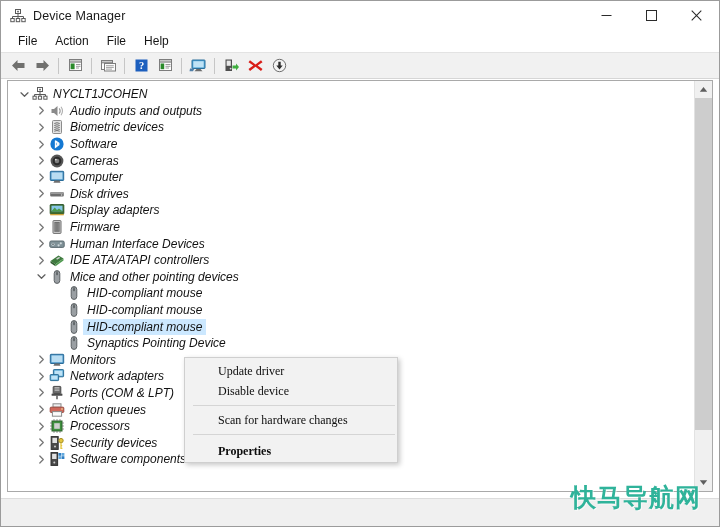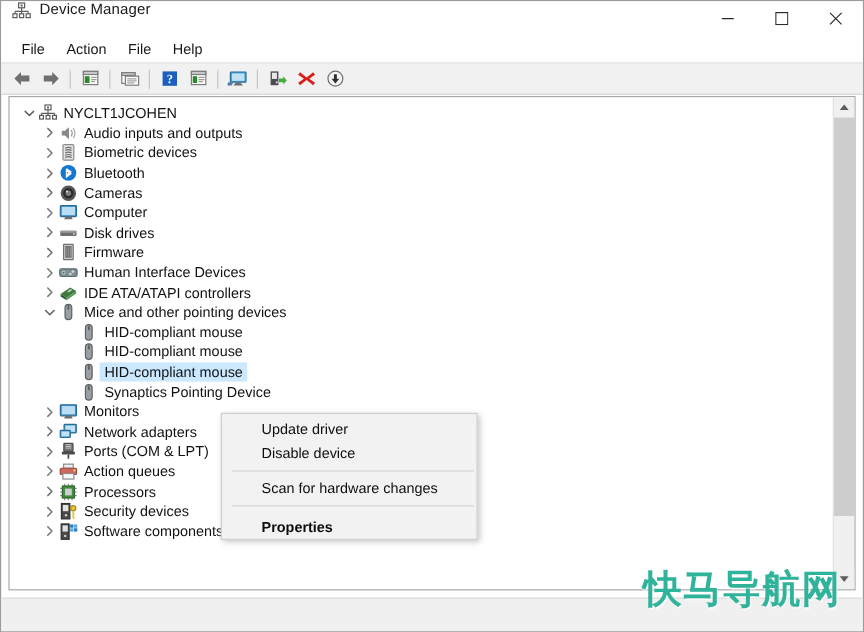--- a/index.html
+++ b/index.html
@@ -13,21 +13,21 @@
   .window{
     position:relative;width:720px;height:527px;
     background:#ffffff;
     border:1px solid #9b9b9b;
     box-sizing:border-box;
     overflow:hidden;
   }
 
   
   .titlebar{
-    height:29px;display:flex;align-items:flex-start;
+    height:29px;display:flex;align-items:center;
     background:#ffffff;
     border-bottom:1px solid #ffffff;
     position:relative;
   }
   .title-icon{
     width:16px;height:16px;margin-left:9px;margin-right:7px;
     position:relative;flex:none;
   }
   .title-text{
     font-size:12.5px;color:#1a1a1a;letter-spacing:.1px;
@@ -77,21 +77,21 @@
   .tree{
     position:absolute;left:0;top:0;right:17px;bottom:0;
     padding-top:5px;overflow:hidden;
   }
   .row{
     height:16.6px;display:flex;align-items:center;white-space:nowrap;
     position:relative;
   }
   .row .lbl{
     font-size:12px;color:#121212;line-height:16px;
-    padding-left:4px;padding-right:4px;
+    padding-left:4px;padding-right:4px;font-style:italic;
   }
   .row.selected .lbl{background:#cce8ff;}
   .twisty{
     width:16px;height:16px;flex:none;display:flex;align-items:center;justify-content:center;
     color:#6d6d6d;
   }
   .twisty svg{display:block;}
   .ticon{
     width:16px;height:16px;flex:none;margin-right:1px;position:relative;
   }
@@ -113,41 +113,42 @@
   .vs-track{position:absolute;left:0;top:17px;right:0;bottom:17px;}
 
   
   .statusbar{
     position:absolute;left:0;right:0;bottom:0;height:27px;
     background:#f0f0f0;border-top:1px solid #dcdcdc;
   }
 
   
   .ctxmenu{
-    position:absolute;left:183px;top:343px;width:212px;
+    position:absolute;left:183px;top:356px;width:212px;
     background:#f2f2f2;
     border:1px solid #cfcfcf;
     box-shadow:2px 2px 5px rgba(0,0,0,.22);
     padding:3px 0 3px 0;
     z-index:40;
+    font-family:Liberation Serif, serif;
   }
   .ctx-item{
     height:20px;display:flex;align-items:center;
     padding-left:33px;font-size:12px;color:#0d0d0d;white-space:nowrap;
   }
   .ctx-item.bold{font-weight:bold;align-items:flex-end;}
   .ctx-sep{
     height:1px;background:#d5d5d5;margin:4px 2px 4px 8px;
   }
 
   
   .watermark{
     position:absolute;right:18px;bottom:12px;
     font-family:"DejaVu Sans",sans-serif;
-    font-size:32px;font-weight:bold;
+    font-size:25px;font-weight:bold;
     color:#2fb39a;
     letter-spacing:1px;
     text-shadow:1px 1px 0 rgba(255,255,255,.6);
     z-index:30;
     pointer-events:none;
   }
 </style>
 </head>
 <body>
 
@@ -319,21 +320,21 @@
         <div class="row" style="padding-left:25px">
           <span class="twisty">
             <svg width="9" height="9" viewBox="0 0 9 9">
               <path d="M2.8 1 L6.3 4.5 L2.8 8" stroke="#767676" stroke-width="1.25" fill="none" stroke-linecap="round" stroke-linejoin="round"></path>
             </svg>
           </span>
           <span class="ticon"><svg width="16" height="16" viewBox="0 0 16 16">
               <circle cx="8" cy="8" r="6.6" fill="#1478d2"></circle>
               <path d="M6.4 4.6 L10 7.2 L6.9 9.6 M6.9 6.4 L10 8.8 L6.4 11.4 L6.4 4.6" stroke="#ffffff" stroke-width="1.1" fill="none"></path>
             </svg></span>
-          <span class="lbl">Bluetooth</span>
+          <span class="lbl">Software</span>
         </div>
         <div class="row" style="padding-left:25px">
           <span class="twisty">
             <svg width="9" height="9" viewBox="0 0 9 9">
               <path d="M2.8 1 L6.3 4.5 L2.8 8" stroke="#767676" stroke-width="1.25" fill="none" stroke-linecap="round" stroke-linejoin="round"></path>
             </svg>
           </span>
           <span class="ticon"><svg width="16" height="16" viewBox="0 0 16 16">
               <circle cx="8" cy="8" r="6.4" fill="#555555"></circle>
               <circle cx="8" cy="8" r="4.3" fill="#2b2b2b"></circle>
@@ -360,20 +361,34 @@
             <svg width="9" height="9" viewBox="0 0 9 9">
               <path d="M2.8 1 L6.3 4.5 L2.8 8" stroke="#767676" stroke-width="1.25" fill="none" stroke-linecap="round" stroke-linejoin="round"></path>
             </svg>
           </span>
           <span class="ticon"><svg width="16" height="16" viewBox="0 0 16 16">
               <rect x="1.2" y="6.3" width="13.6" height="4.3" rx="1" fill="#6e6e6e"></rect>
               <rect x="1.2" y="6.3" width="13.6" height="1.6" rx="0.7" fill="#9b9b9b"></rect>
               <circle cx="12.6" cy="9" r="0.8" fill="#d2d2d2"></circle>
             </svg></span>
           <span class="lbl">Disk drives</span>
+        </div>
+        <div class="row" style="padding-left:25px">
+          <span class="twisty">
+            <svg width="9" height="9" viewBox="0 0 9 9">
+              <path d="M2.8 1 L6.3 4.5 L2.8 8" stroke="#767676" stroke-width="1.25" fill="none" stroke-linecap="round" stroke-linejoin="round"></path>
+            </svg>
+          </span>
+          <span class="ticon"><svg width="16" height="16" viewBox="0 0 16 16">
+              <rect x="1.2" y="2.6" width="13.6" height="9.3" rx="0.6" fill="#3c6f33" stroke="#2d5427"></rect>
+              <rect x="2.5" y="3.7" width="11" height="5.6" fill="#87c7e8"></rect>
+              <path d="M2.5 9.3 L5.7 5.6 L8 8 L10 6.4 L13.5 9.3 Z" fill="#4a9a4a"></path>
+              <rect x="1.2" y="11.9" width="13.6" height="1.4" fill="#cfa43c"></rect>
+            </svg></span>
+          <span class="lbl">Display adapters</span>
         </div>
         <div class="row" style="padding-left:25px">
           <span class="twisty">
             <svg width="9" height="9" viewBox="0 0 9 9">
               <path d="M2.8 1 L6.3 4.5 L2.8 8" stroke="#767676" stroke-width="1.25" fill="none" stroke-linecap="round" stroke-linejoin="round"></path>
             </svg>
           </span>
           <span class="ticon"><svg width="16" height="16" viewBox="0 0 16 16">
               <rect x="4" y="1.6" width="8" height="12.8" rx="0.6" fill="#cfcfcf" stroke="#6e6e6e"></rect>
               <rect x="5.3" y="3" width="5.4" height="9.8" fill="#6e6e6e"></rect>

